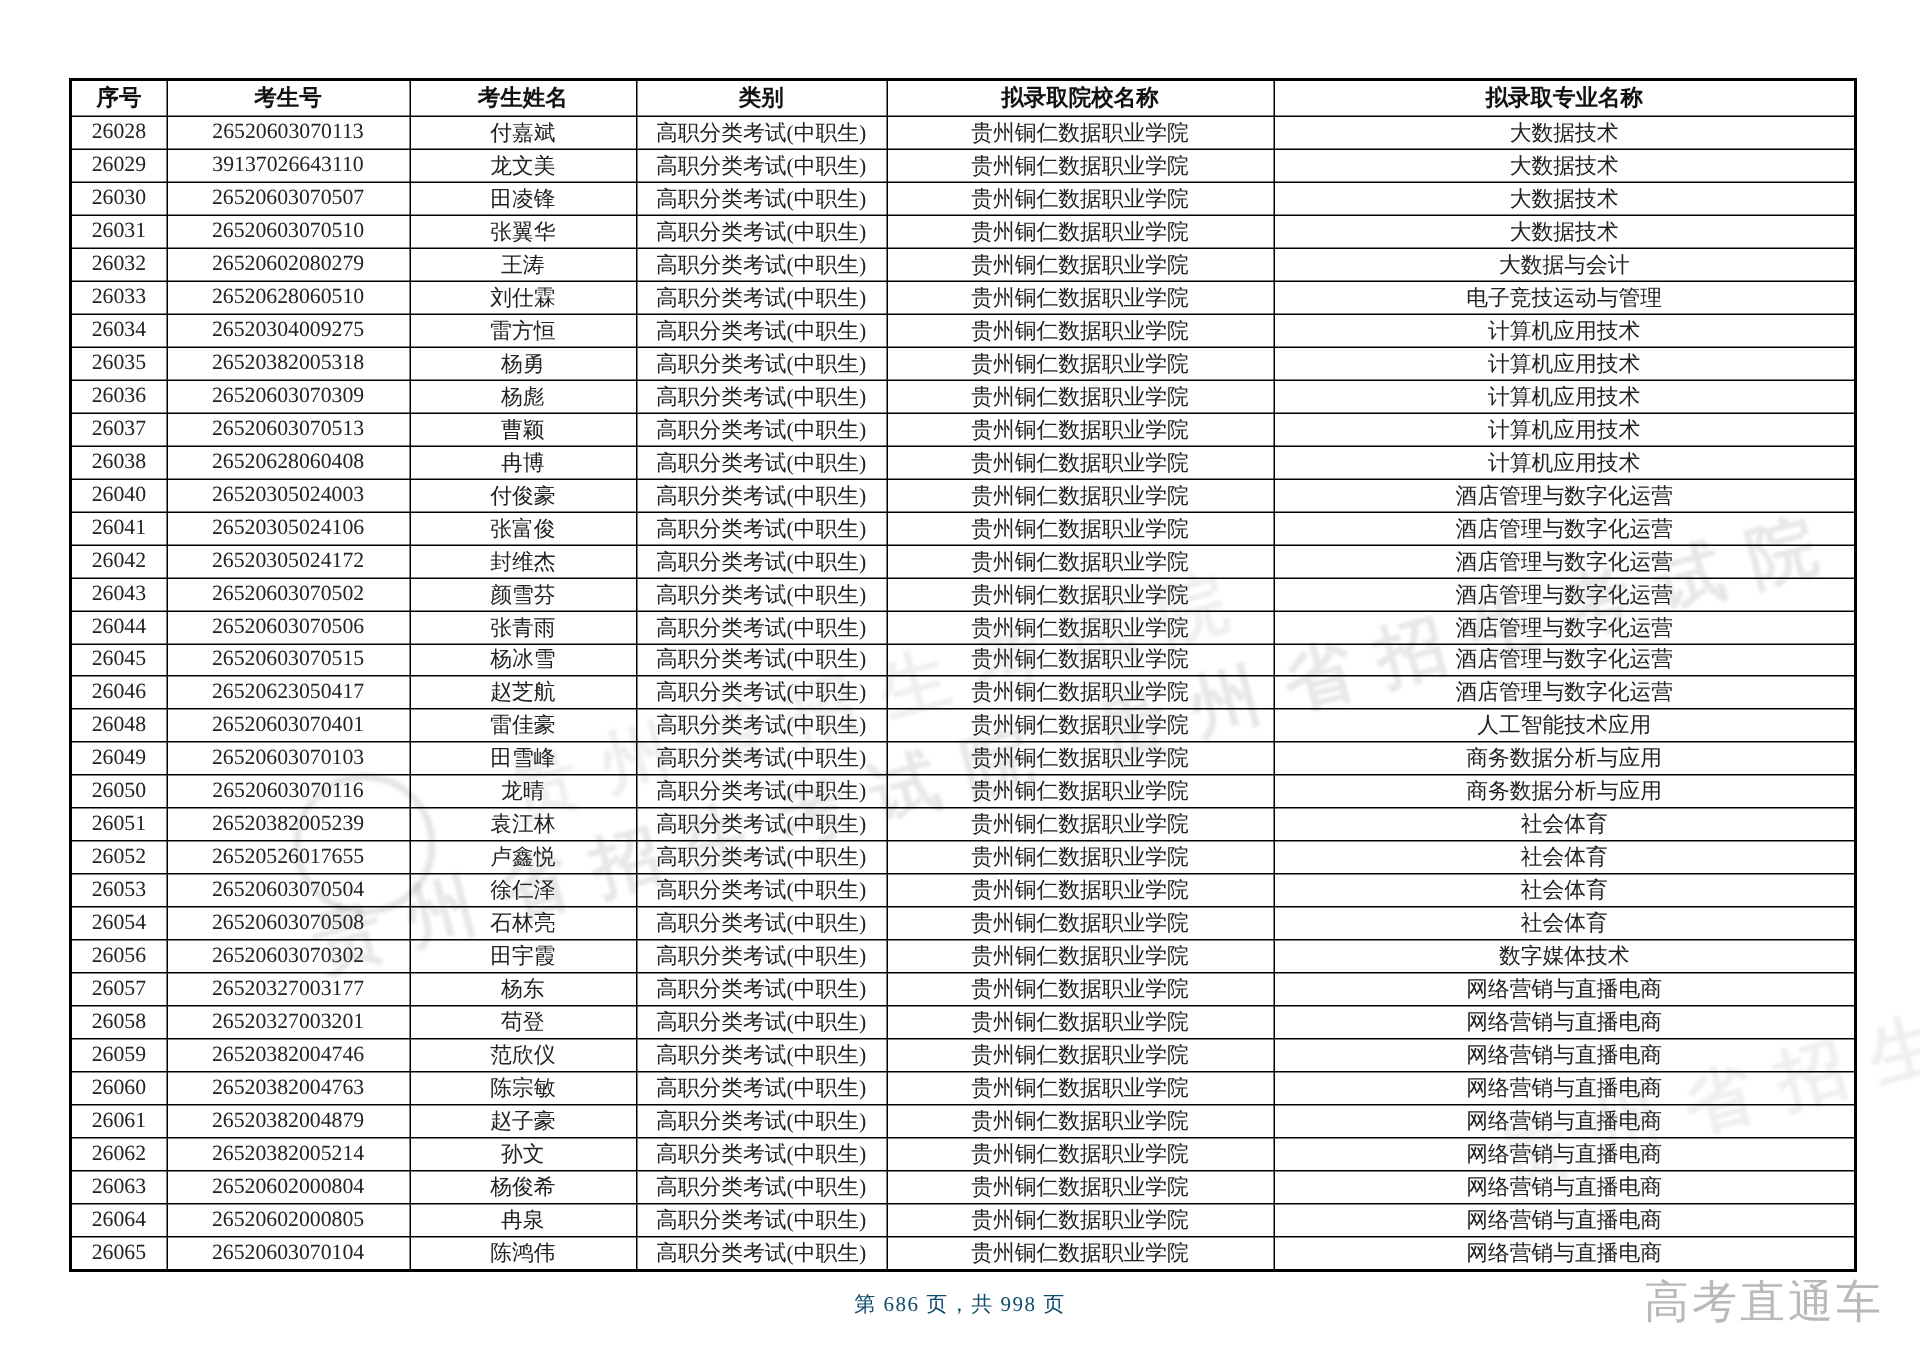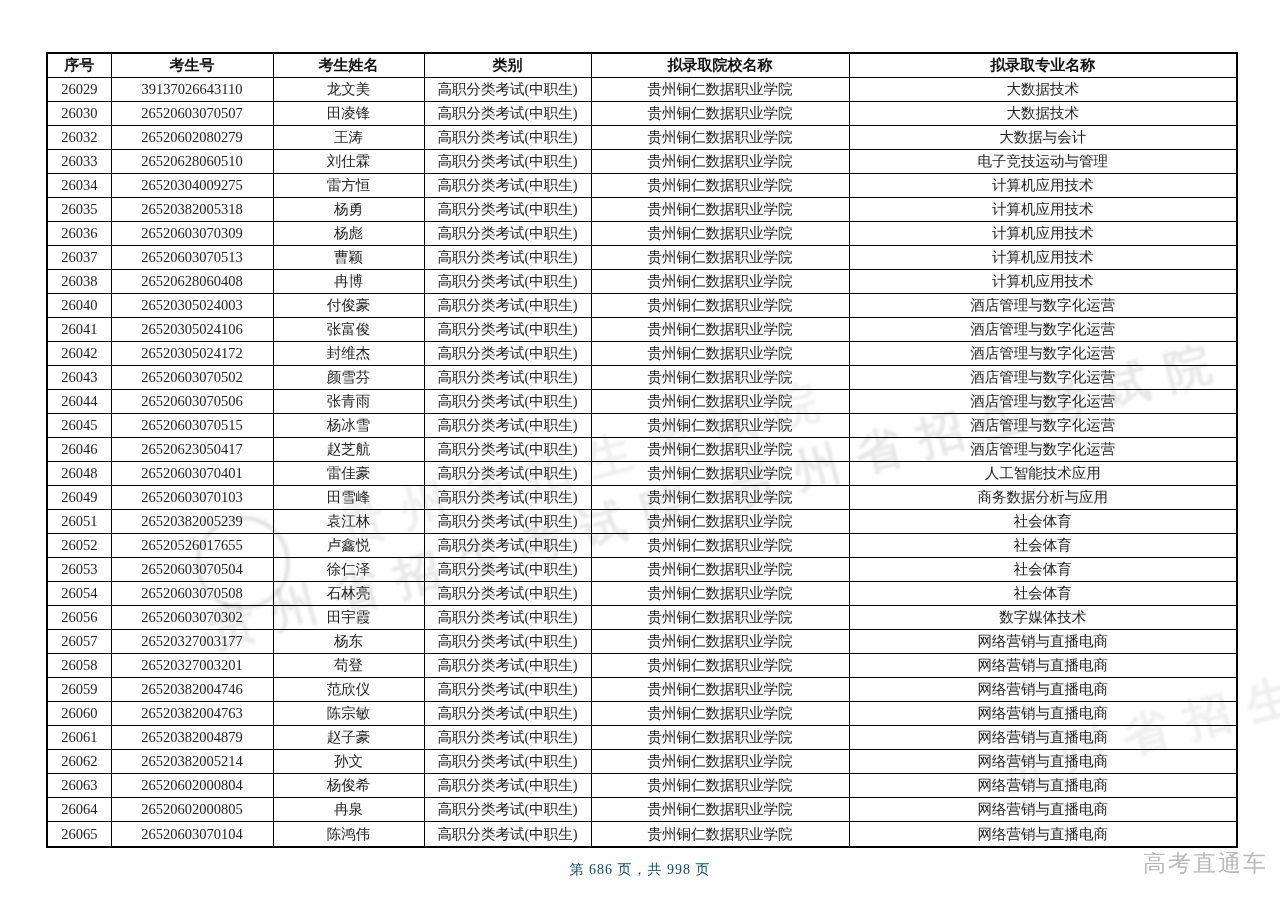--- a/index.html
+++ b/index.html
@@ -27,23 +27,23 @@
   }
   table.results td{
     font-size:14.5px;color:#222;
   }
   .page-indicator{
     position:absolute;left:0;top:861px;width:100%;
     text-align:center;font-size:14px;color:#0c4a6e;
     letter-spacing:1px;
   }
   .brand-watermark{
-    position:absolute;right:12px;top:848px;
+    position:absolute;right:24px;top:848px;
     font-family:"Liberation Sans","DejaVu Sans",sans-serif;
-    font-size:23px;color:#b9b9b9;letter-spacing:2px;
+    font-size:30px;color:#b9b9b9;letter-spacing:2px;
   }
   .wm-band{
     position:absolute;white-space:nowrap;pointer-events:none;
     color:rgba(120,120,120,0.17);
     font-size:46px;font-weight:bold;letter-spacing:18px;
     transform:rotate(-15deg);transform-origin:left center;
     filter:blur(1.2px);
   }
   .wm-band.band-main{left:210px;top:600px;}
   .wm-band.band-upper{left:340px;top:498px;color:rgba(120,120,120,0.12);}
@@ -77,36 +77,52 @@
         <th>序号</th>
         <th>考生号</th>
         <th>考生姓名</th>
         <th>类别</th>
         <th>拟录取院校名称</th>
         <th>拟录取专业名称</th>
       </tr>
     </thead>
     <tbody>
         <tr>
+    <td>26028</td>
+    <td>26520603070113</td>
+    <td>付嘉斌</td>
+    <td>高职分类考试(中职生)</td>
+    <td>贵州铜仁数据职业学院</td>
+    <td>大数据技术</td>
+  </tr>
+        <tr>
     <td>26029</td>
     <td>39137026643110</td>
     <td>龙文美</td>
     <td>高职分类考试(中职生)</td>
     <td>贵州铜仁数据职业学院</td>
     <td>大数据技术</td>
   </tr>
         <tr>
     <td>26030</td>
     <td>26520603070507</td>
     <td>田凌锋</td>
     <td>高职分类考试(中职生)</td>
     <td>贵州铜仁数据职业学院</td>
     <td>大数据技术</td>
   </tr>
         <tr>
+    <td>26031</td>
+    <td>26520603070510</td>
+    <td>张翼华</td>
+    <td>高职分类考试(中职生)</td>
+    <td>贵州铜仁数据职业学院</td>
+    <td>大数据技术</td>
+  </tr>
+        <tr>
     <td>26032</td>
     <td>26520602080279</td>
     <td>王涛</td>
     <td>高职分类考试(中职生)</td>
     <td>贵州铜仁数据职业学院</td>
     <td>大数据与会计</td>
   </tr>
         <tr>
     <td>26033</td>
     <td>26520628060510</td>
@@ -216,20 +232,28 @@
     <td>26520603070401</td>
     <td>雷佳豪</td>
     <td>高职分类考试(中职生)</td>
     <td>贵州铜仁数据职业学院</td>
     <td>人工智能技术应用</td>
   </tr>
         <tr>
     <td>26049</td>
     <td>26520603070103</td>
     <td>田雪峰</td>
+    <td>高职分类考试(中职生)</td>
+    <td>贵州铜仁数据职业学院</td>
+    <td>商务数据分析与应用</td>
+  </tr>
+        <tr>
+    <td>26050</td>
+    <td>26520603070116</td>
+    <td>龙晴</td>
     <td>高职分类考试(中职生)</td>
     <td>贵州铜仁数据职业学院</td>
     <td>商务数据分析与应用</td>
   </tr>
         <tr>
     <td>26051</td>
     <td>26520382005239</td>
     <td>袁江林</td>
     <td>高职分类考试(中职生)</td>
     <td>贵州铜仁数据职业学院</td>

